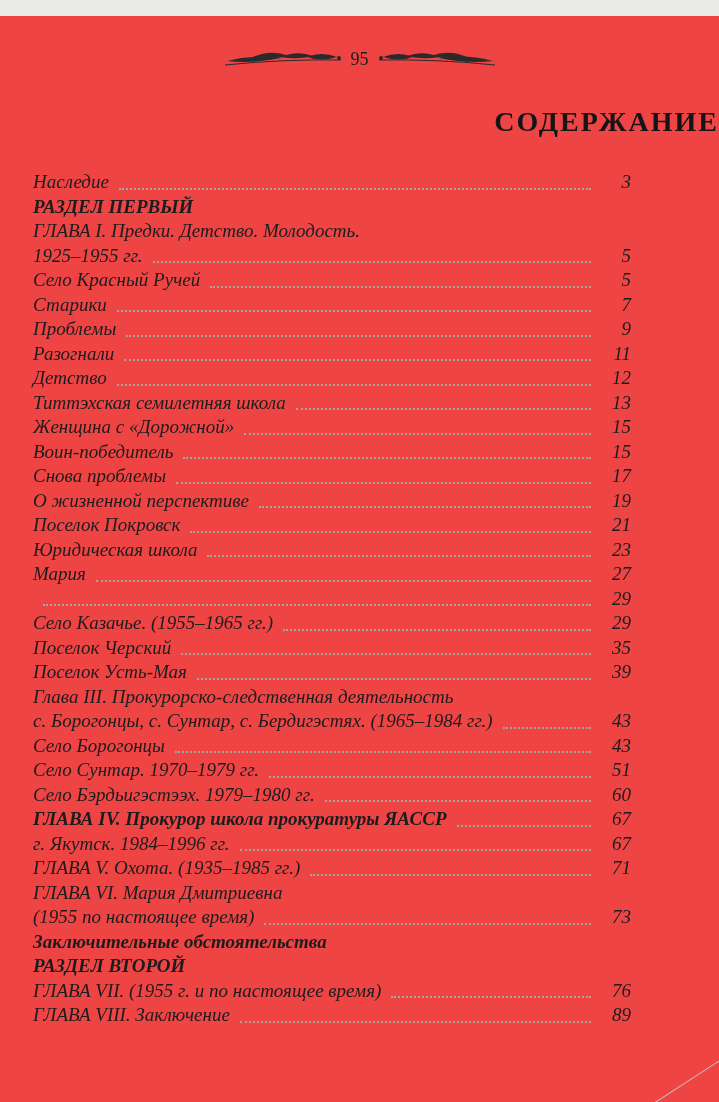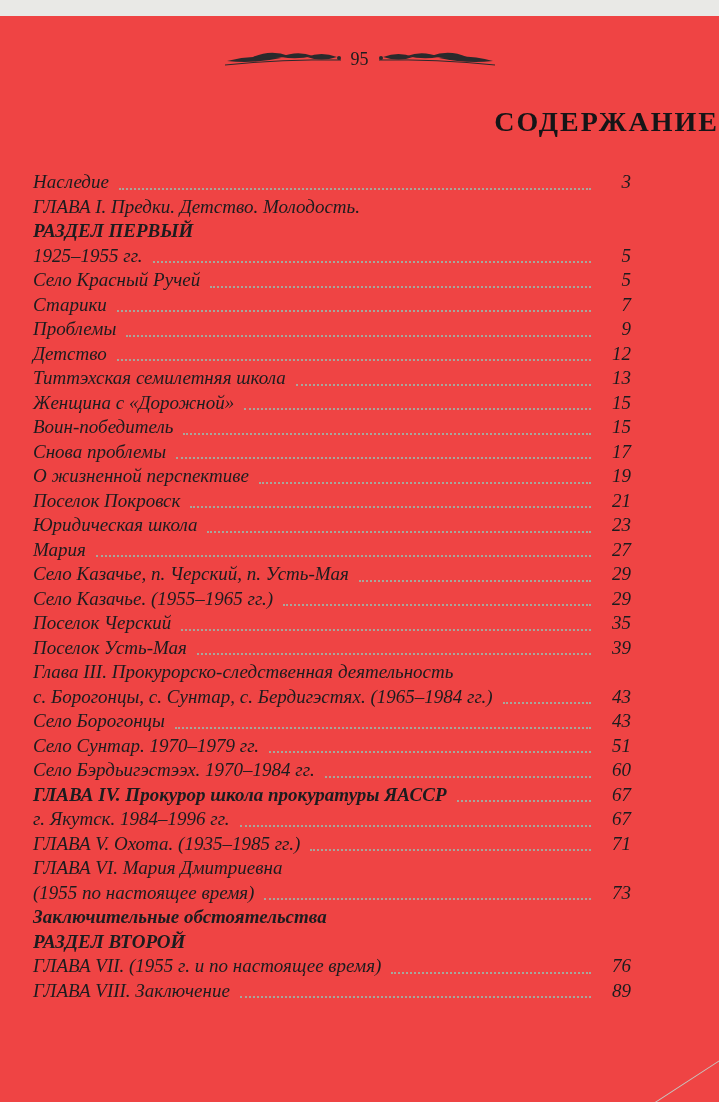--- a/index.html
+++ b/index.html
@@ -103,30 +103,30 @@
   </div>
 
   <h1 class="toc-title">СОДЕРЖАНИЕ</h1>
 
   <div class="toc">
       <div class="row">
     <span class="label">Наследие</span>
     <span class="leader"></span>
     <span class="pagenum">3</span>
   </div>
+      <div class="row bold">
+    <span class="label">РАЗДЕЛ ПЕРВЫЙ</span>
+    <span class="leader hidden"></span>
+    <span class="pagenum"></span>
+  </div>
       <div class="row">
     <span class="label">ГЛАВА I. Предки. Детство. Молодость.</span>
     <span class="leader hidden"></span>
     <span class="pagenum"></span>
   </div>
-      <div class="row bold">
-    <span class="label">РАЗДЕЛ ПЕРВЫЙ</span>
-    <span class="leader hidden"></span>
-    <span class="pagenum"></span>
-  </div>
       <div class="row">
     <span class="label">1925–1955 гг.</span>
     <span class="leader"></span>
     <span class="pagenum">5</span>
   </div>
       <div class="row">
     <span class="label">Село Красный Ручей</span>
     <span class="leader"></span>
     <span class="pagenum">5</span>
   </div>
@@ -134,20 +134,25 @@
     <span class="label">Старики</span>
     <span class="leader"></span>
     <span class="pagenum">7</span>
   </div>
       <div class="row">
     <span class="label">Проблемы</span>
     <span class="leader"></span>
     <span class="pagenum">9</span>
   </div>
       <div class="row">
+    <span class="label">Разогнали</span>
+    <span class="leader"></span>
+    <span class="pagenum">11</span>
+  </div>
+      <div class="row">
     <span class="label">Детство</span>
     <span class="leader"></span>
     <span class="pagenum">12</span>
   </div>
       <div class="row">
     <span class="label">Титтэхская семилетняя школа</span>
     <span class="leader"></span>
     <span class="pagenum">13</span>
   </div>
       <div class="row">
@@ -179,21 +184,20 @@
     <span class="label">Юридическая школа</span>
     <span class="leader"></span>
     <span class="pagenum">23</span>
   </div>
       <div class="row">
     <span class="label">Мария</span>
     <span class="leader"></span>
     <span class="pagenum">27</span>
   </div>
       <div class="row">
-    <span class="label">Село Казачье, п. Черский, п. Усть-Мая</span>
     <span class="leader"></span>
     <span class="pagenum">29</span>
   </div>
       <div class="row">
     <span class="label">Село Казачье. (1955–1965 гг.)</span>
     <span class="leader"></span>
     <span class="pagenum">29</span>
   </div>
       <div class="row">
     <span class="label">Поселок Черский</span>
@@ -219,21 +223,21 @@
     <span class="label">Село Борогонцы</span>
     <span class="leader"></span>
     <span class="pagenum">43</span>
   </div>
       <div class="row">
     <span class="label">Село Сунтар. 1970–1979 гг.</span>
     <span class="leader"></span>
     <span class="pagenum">51</span>
   </div>
       <div class="row">
-    <span class="label">Село Бэрдьигэстээх. 1970–1984 гг.</span>
+    <span class="label">Село Бэрдьигэстээх. 1979–1980 гг.</span>
     <span class="leader"></span>
     <span class="pagenum">60</span>
   </div>
       <div class="row bold">
     <span class="label">ГЛАВА IV. Прокурор школа прокуратуры ЯАССР</span>
     <span class="leader"></span>
     <span class="pagenum">67</span>
   </div>
       <div class="row">
     <span class="label">г. Якутск. 1984–1996 гг.</span>

